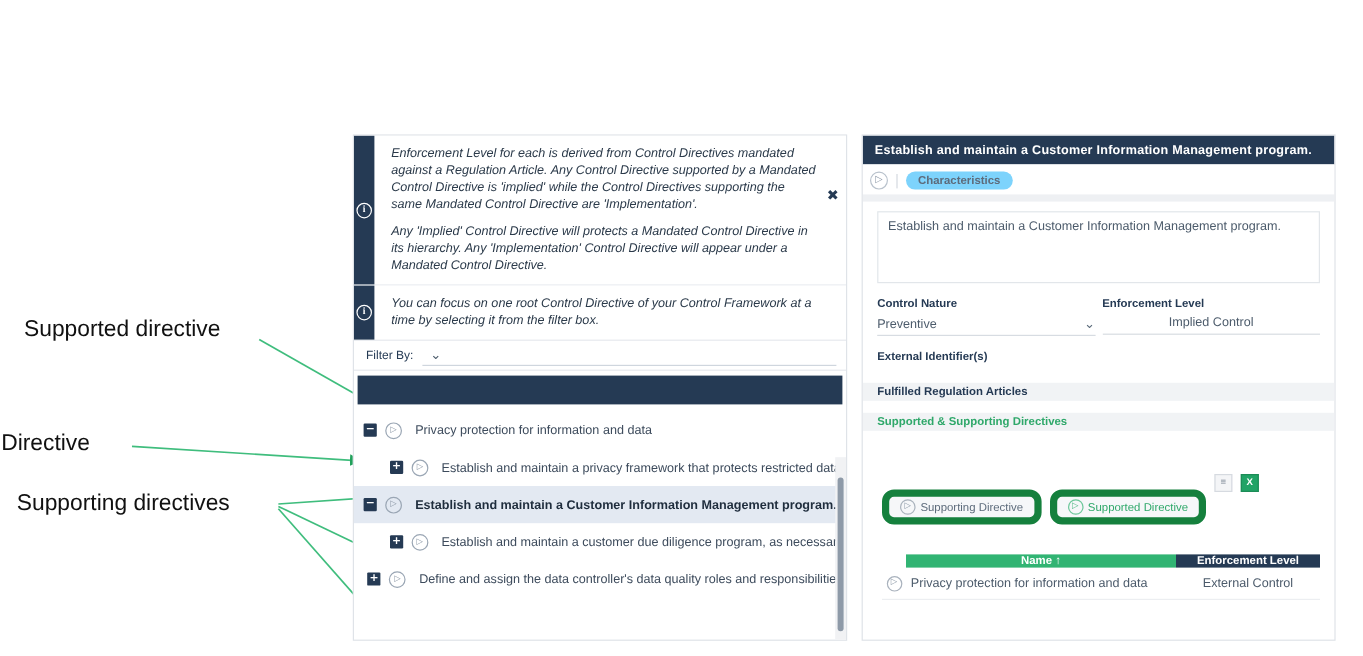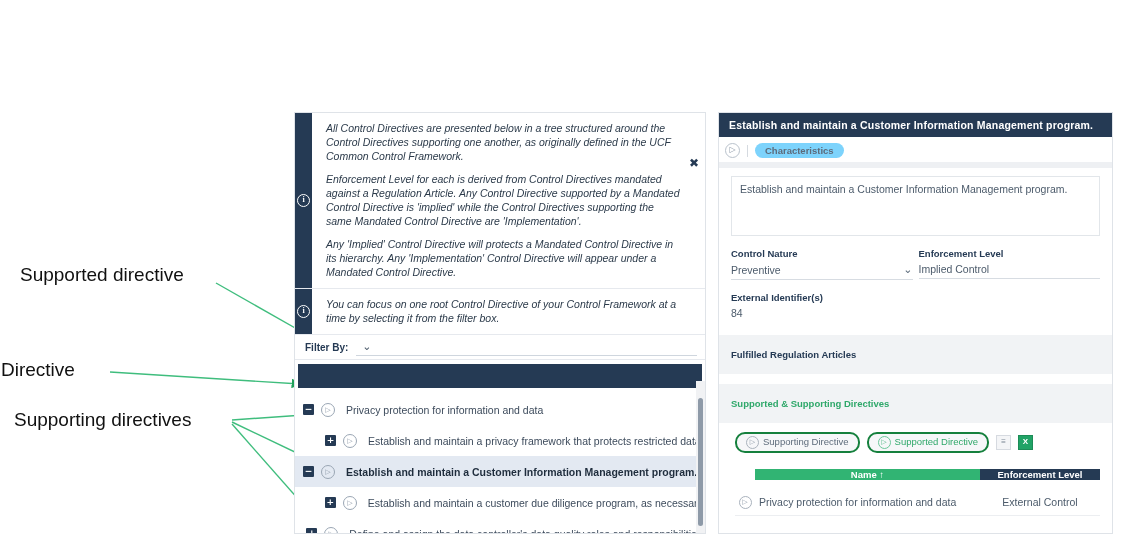--- a/index.html
+++ b/index.html
@@ -43,21 +43,21 @@
   .infotext p{margin:0 0 9px 0;}
   .infotext p:last-child{margin-bottom:0;}
   #info-close{
     position:absolute;right:6px;top:44px;font-size:12px;color:#253a54;
     font-weight:bold;cursor:pointer;line-height:1;
   }
   #filter-row{
     display:flex;align-items:center;height:24px;padding:0 8px 0 10px;
     background:#ffffff;border-bottom:1px solid #e6e9ee;
   }
-  #filter-label{font-size:10px;font-weight:bold;color:#253a54;margin-right:8px;white-space:nowrap;}
+  #filter-label{font-size:10px;font-weight:normal;color:#253a54;margin-right:8px;white-space:nowrap;}
   #filter-select{
     flex:1;height:17px;border:none;border-bottom:1px solid #cfd6de;background:transparent;
     font-size:10.5px;color:#4a5a6a;display:flex;align-items:center;
   }
   #filter-caret{margin-left:6px;font-size:11px;color:#4a5a6a;}
   #tree-header-bar{height:24px;background:#253a54;margin:4px 3px 0 3px;}
 
   .tree{padding:6px 0 0 0;position:relative;}
   .tnode{display:flex;align-items:center;height:31px;padding-left:8px;}
   .tnode.sel{background:#e3e9f2;}
@@ -102,44 +102,44 @@
     border:1px solid #e2e6ea;height:60px;padding:6px 8px;font-size:10.5px;color:#4c5b6b;
     box-sizing:border-box;
   }
   .tworow{display:flex;gap:6px;padding:12px 12px 0 12px;}
   .col{flex:1;}
   .selline{
     border-bottom:1px solid #d7dce2;display:flex;align-items:center;
     font-size:10.5px;color:#4c5b6b;padding-bottom:3px;
   }
   .selline .caret{margin-left:auto;font-size:11px;color:#5a6a7a;}
-  .plainline{border-bottom:1px solid #d7dce2;font-size:10.5px;color:#4c5b6b;padding-bottom:3px;}
+  .plainline{border-bottom:1px solid #d7dce2;font-size:10.5px;color:#4c5b6b;padding-bottom:3px;text-align:center;}
   .section-head{
-    background:#f1f3f5;font-size:9.5px;font-weight:bold;padding:14px 12px;margin-top:16px;
+    background:#f1f3f5;font-size:9.5px;font-weight:bold;padding:2px 12px;margin-top:16px;
     color:#253a54;
   }
   .section-head.green{color:#2fa86a;}
   #chips{display:flex;align-items:center;gap:7px;padding:9px 12px 6px 16px;}
   .chip{
-    border:2px solid #15803d;border-radius:10px;background:#f6f7f9;
-    padding:2px 9px;font-size:9.5px;color:#5d6b7b;display:flex;align-items:flex-start;gap:4px;
+    border:6px solid #15803d;border-radius:10px;background:#f6f7f9;
+    padding:2px 9px;font-size:9.5px;color:#5d6b7b;display:flex;align-items:flex-end;gap:4px;margin-top:40px;
   }
   .chip.active{color:#2fa86a;}
   .chipglyph{
     width:11px;height:11px;border:1px solid #aab3bd;border-radius:50%;
     font-size:7px;line-height:10px;text-align:center;color:#8c98a6;
   }
   .chip.active .chipglyph{border-color:#6cc79a;color:#4cb782;}
   .iconbtn{
     width:13px;height:13px;border:1px solid #d6dae0;background:#f4f5f7;
     font-size:8px;line-height:12px;text-align:center;color:#7b8795;
   }
   .iconbtn.excel{background:#21a366;border-color:#1c8c57;color:#fff;font-weight:bold;}
   #tbl{margin:0 12px 0 16px;}
-  #thead{display:flex;height:30px;align-items:center;}
+  #thead{display:flex;height:30px;align-items:flex-end;}
   #th-spacer{width:20px;background:#253a54;}
   #th-name{
     flex:1;background:#31b473;color:#fff;font-size:9.5px;font-weight:bold;
     display:flex;align-items:center;justify-content:center;gap:4px;
   }
   #th-enf{
     width:120px;background:#253a54;color:#fff;font-size:9.5px;font-weight:bold;
     display:flex;align-items:center;justify-content:center;
   }
   .trow{display:flex;align-items:center;height:26px;border-bottom:1px solid #eceef1;}
@@ -172,21 +172,20 @@
 <div class="annot" id="an-directive">Directive</div>
 <div class="annot" id="an-supporting">Supporting directives</div>
 
 <div id="tree-panel">
 
   <div class="infobox">
     <div class="infobar">
       <span class="infoicon">i</span>
     </div>
     <div class="infotext">
-      <p>All Control Directives are presented below in a tree structured around the Control Directives supporting one another, as originally defined in the UCF Common Control Framework.</p>
       <p>Enforcement Level for each is derived from Control Directives mandated against a Regulation Article. Any Control Directive supported by a Mandated Control Directive is 'implied' while the Control Directives supporting the same Mandated Control Directive are 'Implementation'.</p>
       <p>Any 'Implied' Control Directive will protects a Mandated Control Directive in its hierarchy. Any 'Implementation' Control Directive will appear under a Mandated Control Directive.</p>
     </div>
     <span id="info-close">✖</span>
   </div>
 
   <div class="infobox">
     <div class="infobar">
       <span class="infoicon">i</span>
     </div>
@@ -267,21 +266,20 @@
       </div>
     </div>
     <div class="col">
       <div class="flabel">Enforcement Level</div>
       <div class="plainline">Implied Control</div>
     </div>
   </div>
 
   <div class="fieldwrap" style="padding-top:12px;">
     <div class="flabel">External Identifier(s)</div>
-    <div style="font-size:10.5px;color:#4c5b6b;">84</div>
   </div>
 
   <div class="section-head">Fulfilled Regulation Articles</div>
   <div class="section-head green" style="margin-top:10px;">Supported &amp; Supporting Directives</div>
 
   <div id="chips">
     <span class="chip">
       <span class="chipglyph">▷</span>
       <span>Supporting Directive</span>
     </span>

